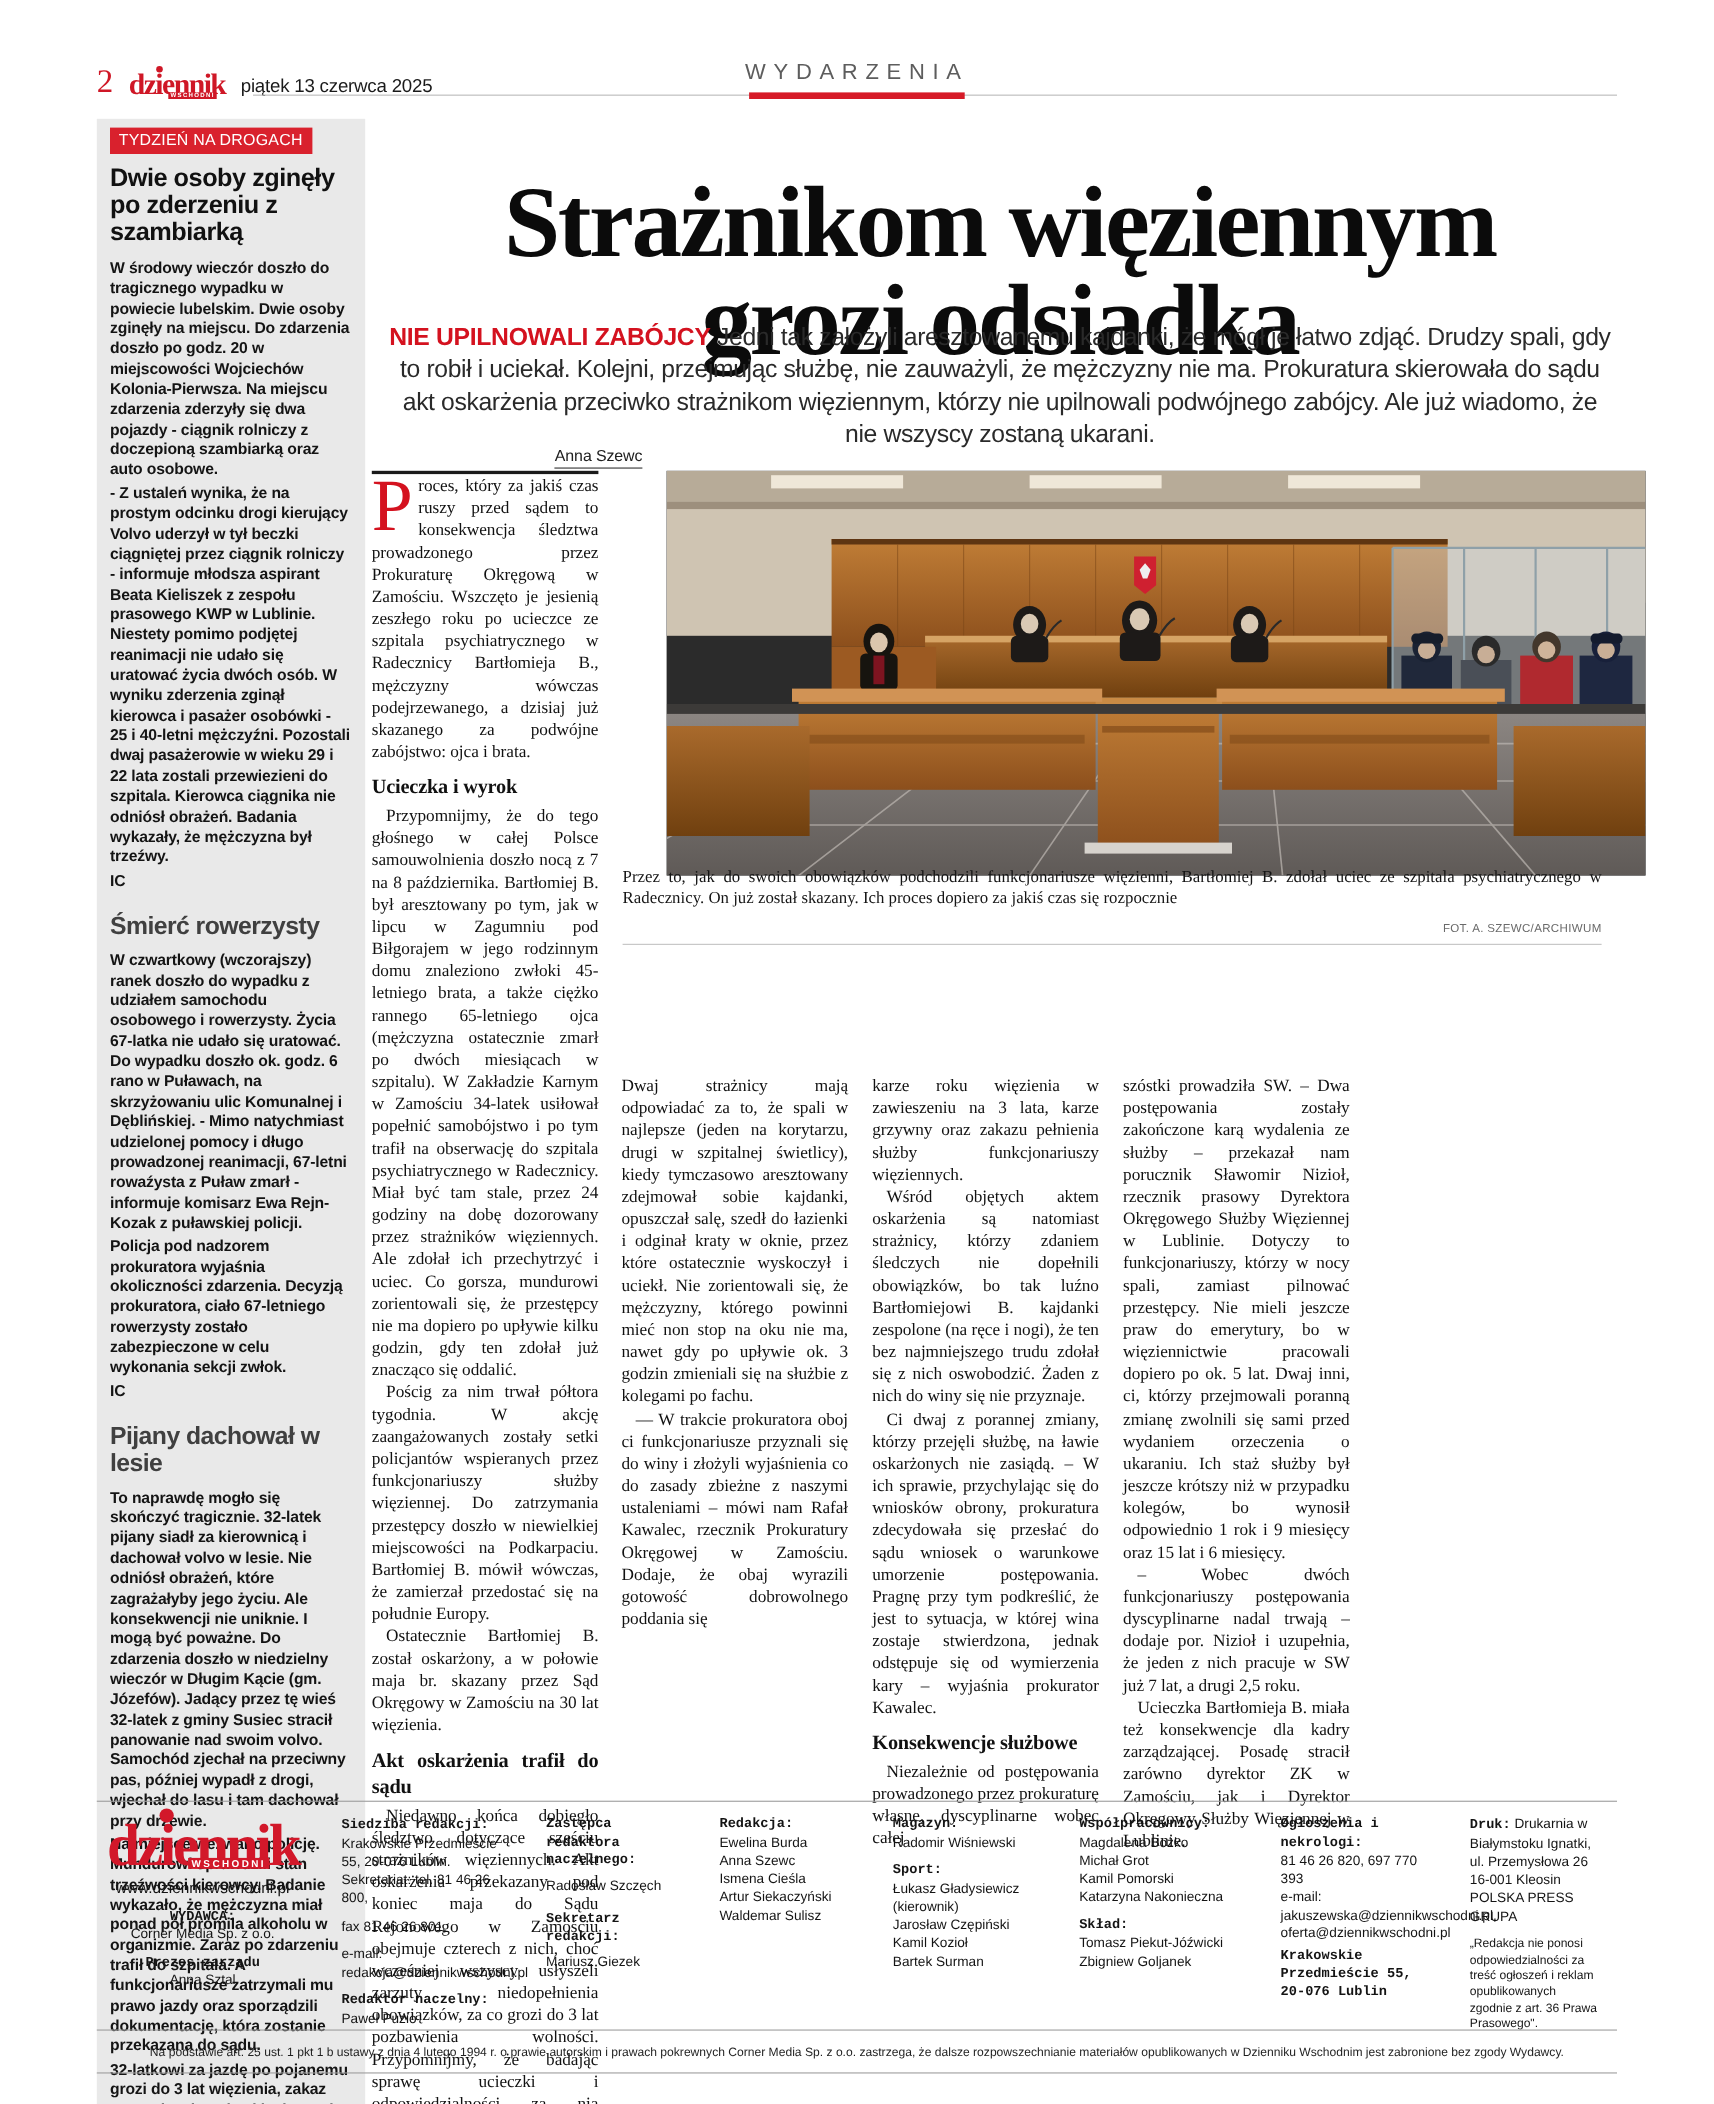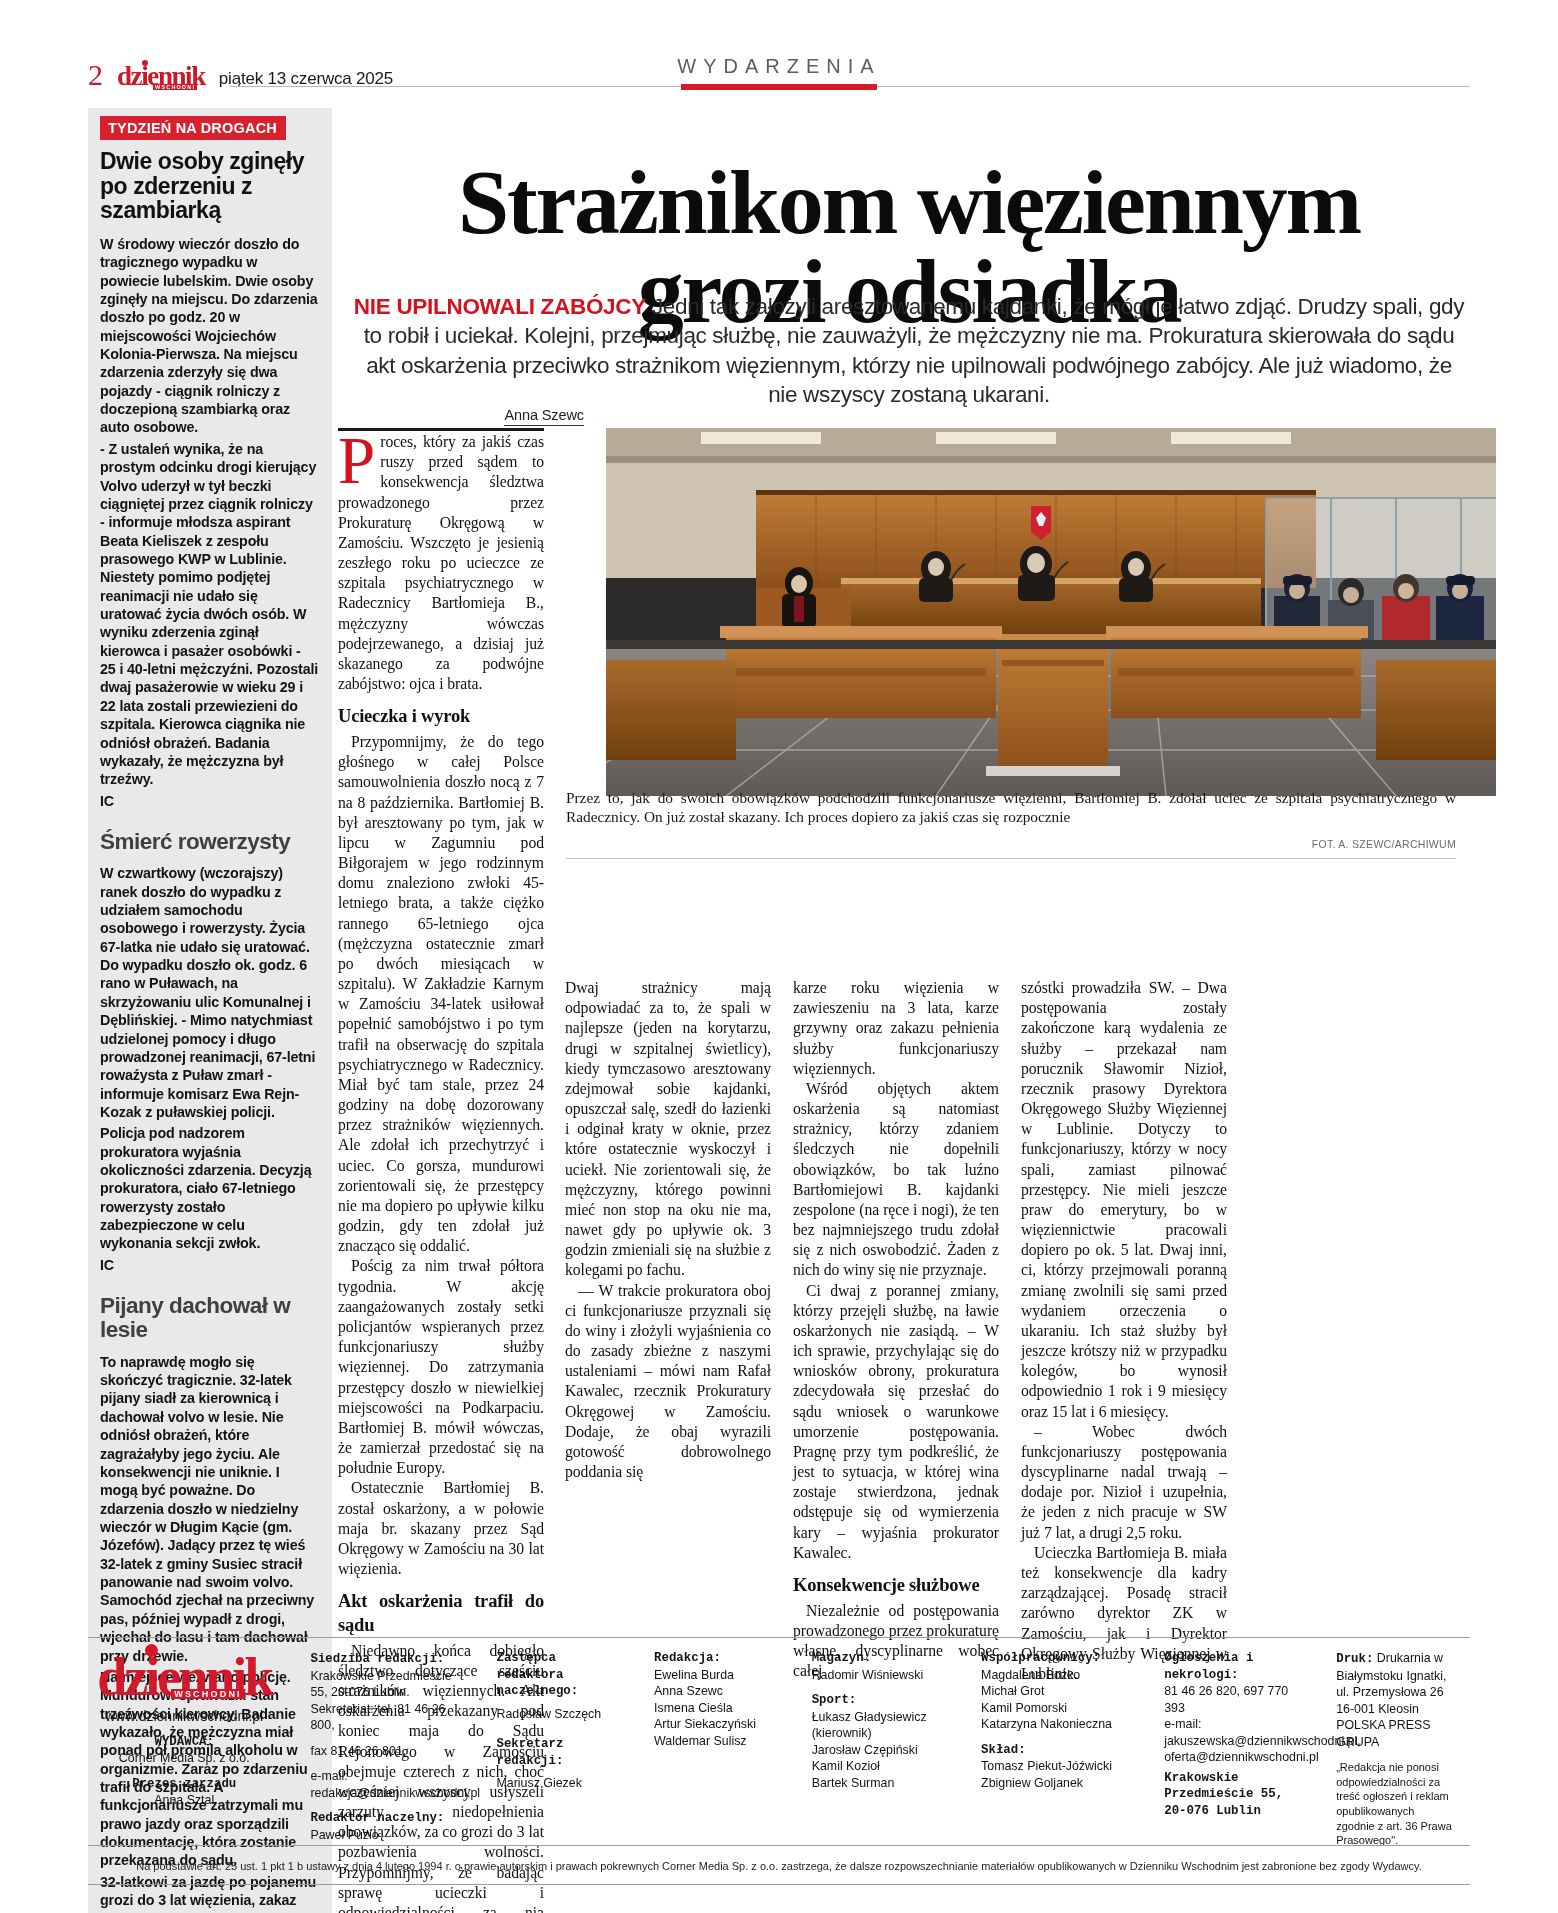--- a/index.html
+++ b/index.html
@@ -65,21 +65,21 @@
   
   .sidebar{
     position:absolute;left:88px;top:108px;width:244px;
     background:#e9e9e9;
     padding:0 0 14px 0;
     box-sizing:border-box;
   }
   .sidebar-inner{padding:0 12px;}
   .tag{
     display:inline-block;background:#d9212d;color:#fff;
-    font-size:14.5px;font-weight:bold;letter-spacing:0.2px;
+    font-size:14.5px;font-weight:normal;letter-spacing:0.2px;
     padding:4px 9px 4px 8px;margin:8px 0 4px 0;
   }
   .side-h1{
     font-size:23px;font-weight:bold;line-height:1.07;
     letter-spacing:-0.45px;margin:5px 0 12px 0;color:#111;
   }
   .side-h2{
     font-size:22.5px;font-weight:bold;line-height:1.08;
     letter-spacing:-0.5px;margin:20px 0 10px 0;color:#404040;
   }

